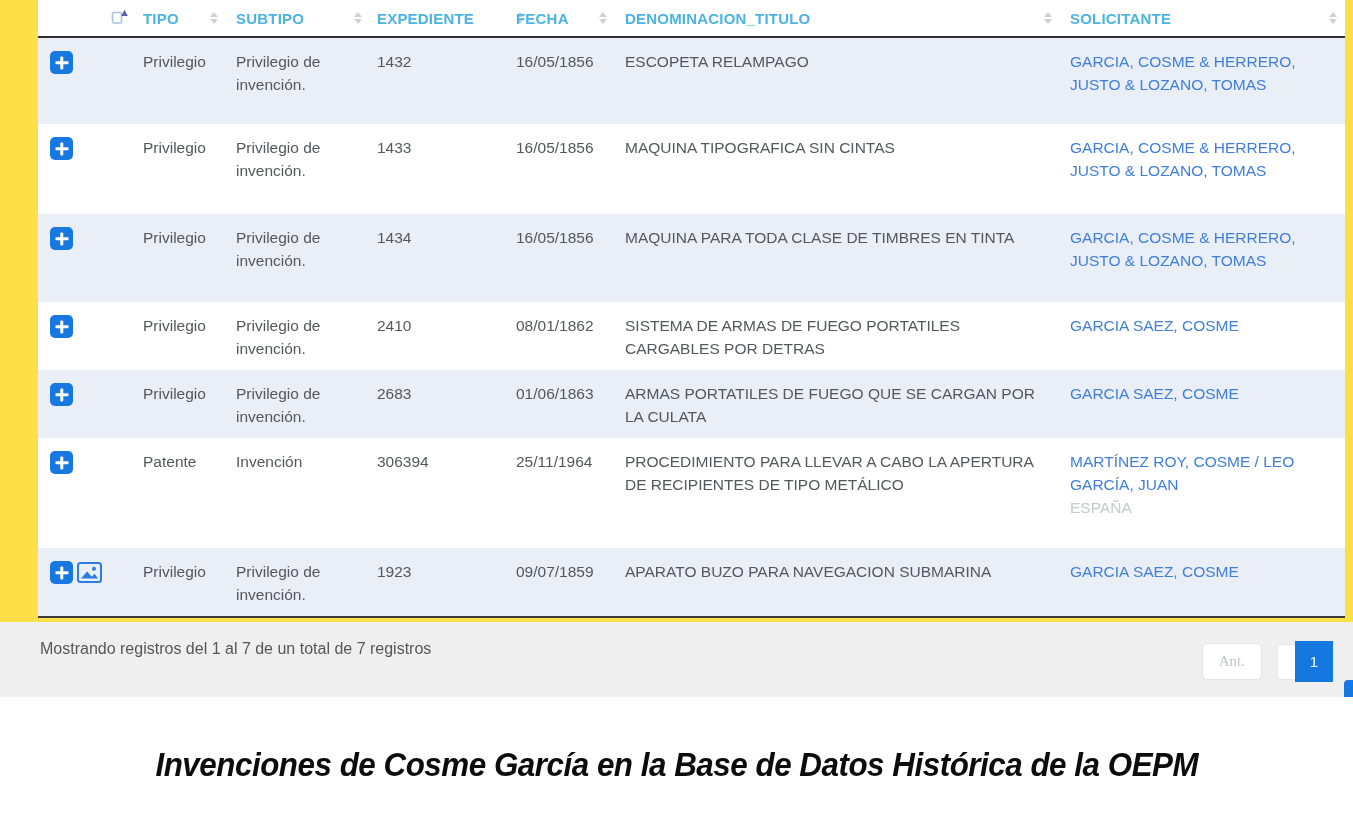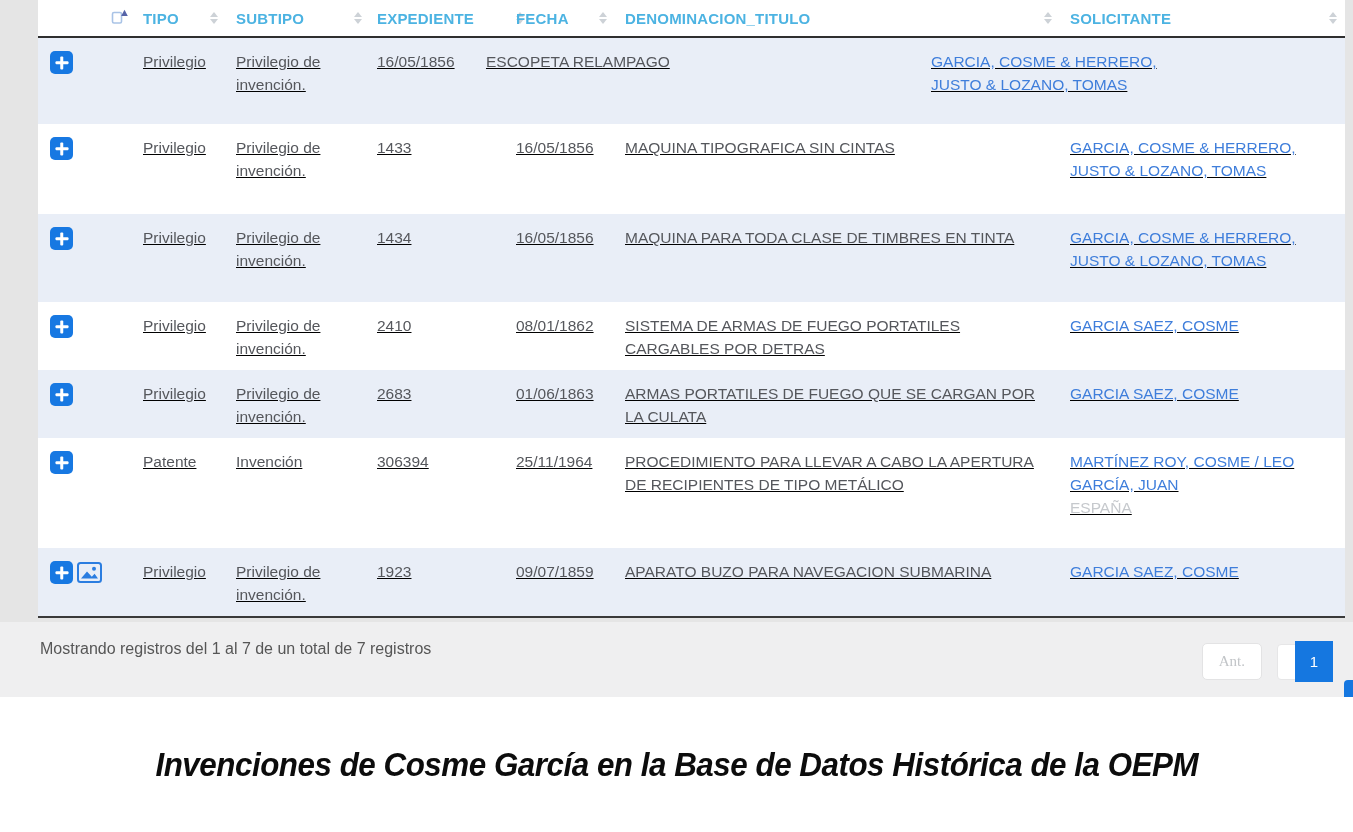--- a/index.html
+++ b/index.html
@@ -6,21 +6,21 @@
     --accent:#4cb3e2;
     --link:#3f7edb;
     --stripe:#e9eef7;
     --btn-blue:#1778e2;
     --active-page:#1577e0;
     --text:#55575c;
   }
   *{box-sizing:border-box;margin:0;padding:0;}
   html,body{background:#fff;}
   body{font-family:"Liberation Sans", sans-serif;}
-  .screen{position:relative;width:1353px;height:788px;background:#e5e5e5;overflow:hidden;}
+  .screen{position:relative;width:1353px;height:788px;background:#fde047;overflow:hidden;}
 
   
   .table-wrap{position:absolute;left:38px;top:0;width:1307px;}
   .thead{display:flex;height:38px;border-bottom:2px solid #2f2f2f;background:#fff;align-items:center;}
   .hcell{display:flex;align-items:center;justify-content:space-between;height:100%;padding:0 8px 0 10px;}
   .hlabel{color:var(--accent);font-weight:bold;font-size:15px;letter-spacing:.2px;white-space:nowrap;}
   .c0{width:95px;}
   .c1{width:93px;}
   .c2{width:141px;gap:44px;}
   .c3{width:139px;gap:36px;}
@@ -29,21 +29,21 @@
   .c6{width:285px;gap:28px;}
   .hcell.c0{justify-content:flex-end;padding-right:4px;}
 
   .caret{display:inline-flex;flex-direction:column;gap:2px;margin-left:6px;}
   .caret i{display:block;width:0;height:0;border-left:4px solid transparent;border-right:4px solid transparent;}
   .caret i.up{border-bottom:5px solid #cdd2d7;}
   .caret i.down{border-top:5px solid #cdd2d7;}
 
   .tbody .trow{display:flex;background:#fff;}
   .tbody .trow.shaded{background:var(--stripe);}
-  .tbody{border-bottom:2px solid #3a3a3a;text-decoration:underline;}
+  .tbody{border-bottom:2px solid #3a3a3a;}
   .cell{padding:12px 10px 10px 10px;font-size:15.5px;line-height:23px;color:var(--text);}
   .cell.c0{display:flex;align-items:flex-start;gap:4px;padding:13px 4px 0 12px;}
   .plus-btn{position:relative;width:23px;height:23px;flex:none;background:var(--btn-blue);border:none;border-radius:5px;cursor:pointer;}
   .plus-btn::before,.plus-btn::after{content:"";position:absolute;left:50%;top:50%;transform:translate(-50%,-50%);background:#fff;border-radius:1px;}
   .plus-btn::before{width:13px;height:3.5px;}
   .plus-btn::after{width:3.5px;height:13px;}
   .img-icon{display:inline-flex;margin-top:1px;cursor:pointer;}
   .link{color:var(--link);text-decoration:none;cursor:pointer;display:block;}
   .pais{color:#c6c9cd;font-size:15.5px;line-height:23px;}
 
@@ -120,20 +120,21 @@
       </div>
     </div>
     <div class="tbody">
         <div class="trow shaded" style="min-height: 86px;">
       <div class="cell c0">
         <button class="plus-btn"></button>
 
       </div>
       <div class="cell c1">Privilegio</div>
       <div class="cell c2">Privilegio de invención.</div>
+      <div class="cell c3">1432</div>
       <div class="cell c4">16/05/1856</div>
       <div class="cell c5">ESCOPETA RELAMPAGO</div>
       <div class="cell c6">
         <a class="link">GARCIA, COSME &amp; HERRERO, JUSTO &amp; LOZANO, TOMAS</a>
 
       </div>
     </div>
         <div class="trow" style="min-height: 90px;">
       <div class="cell c0">
         <button class="plus-btn"></button>

